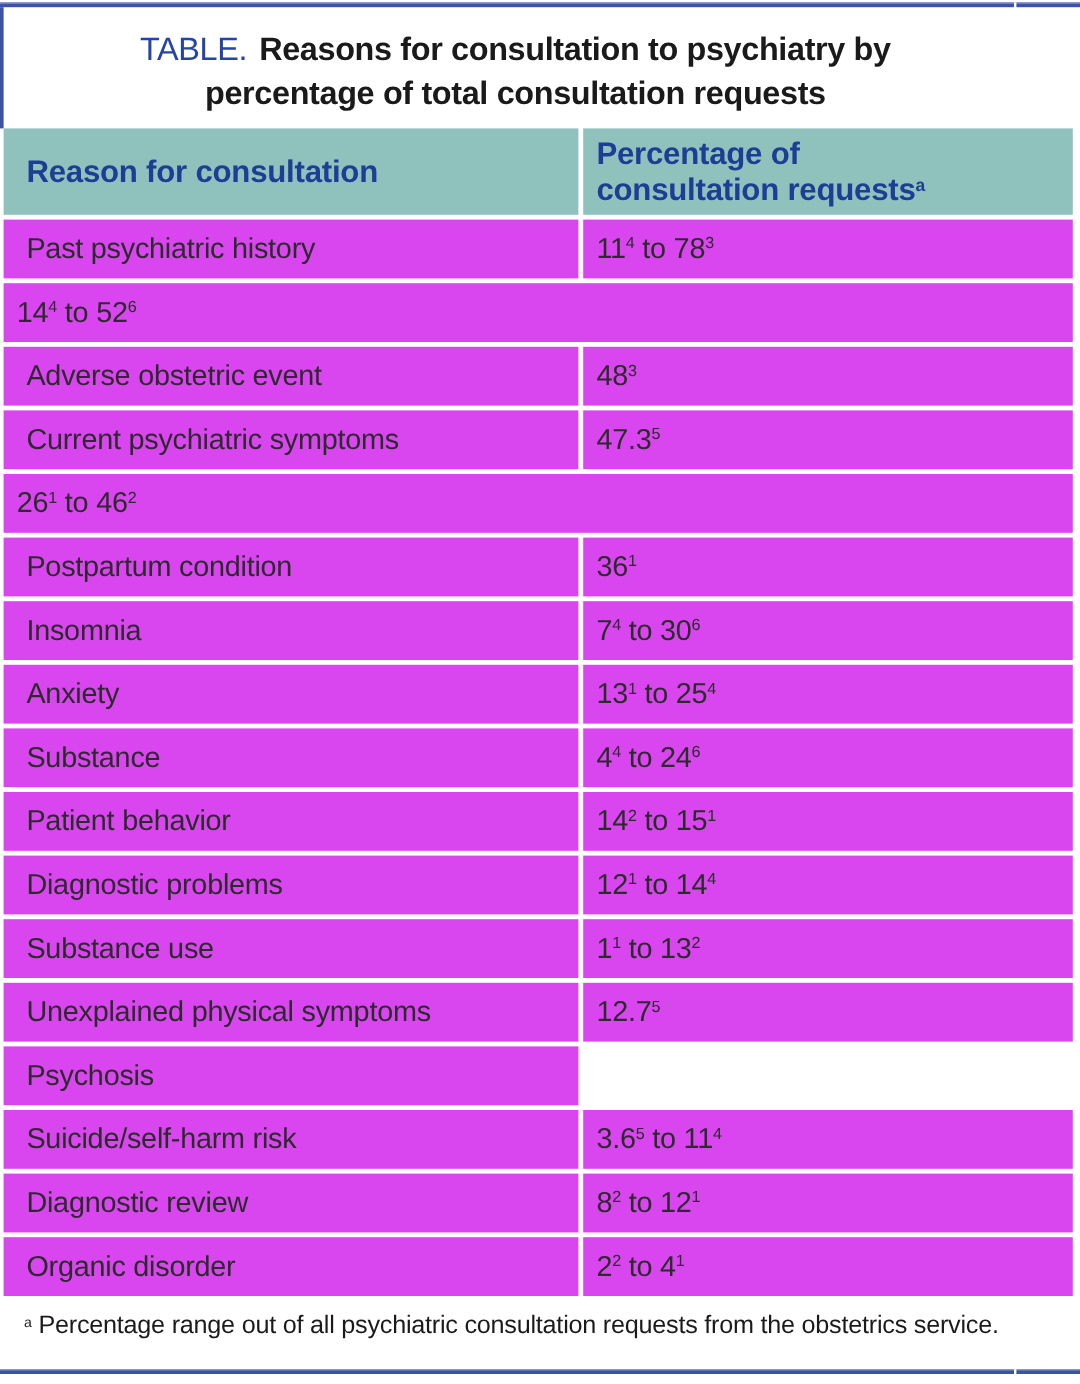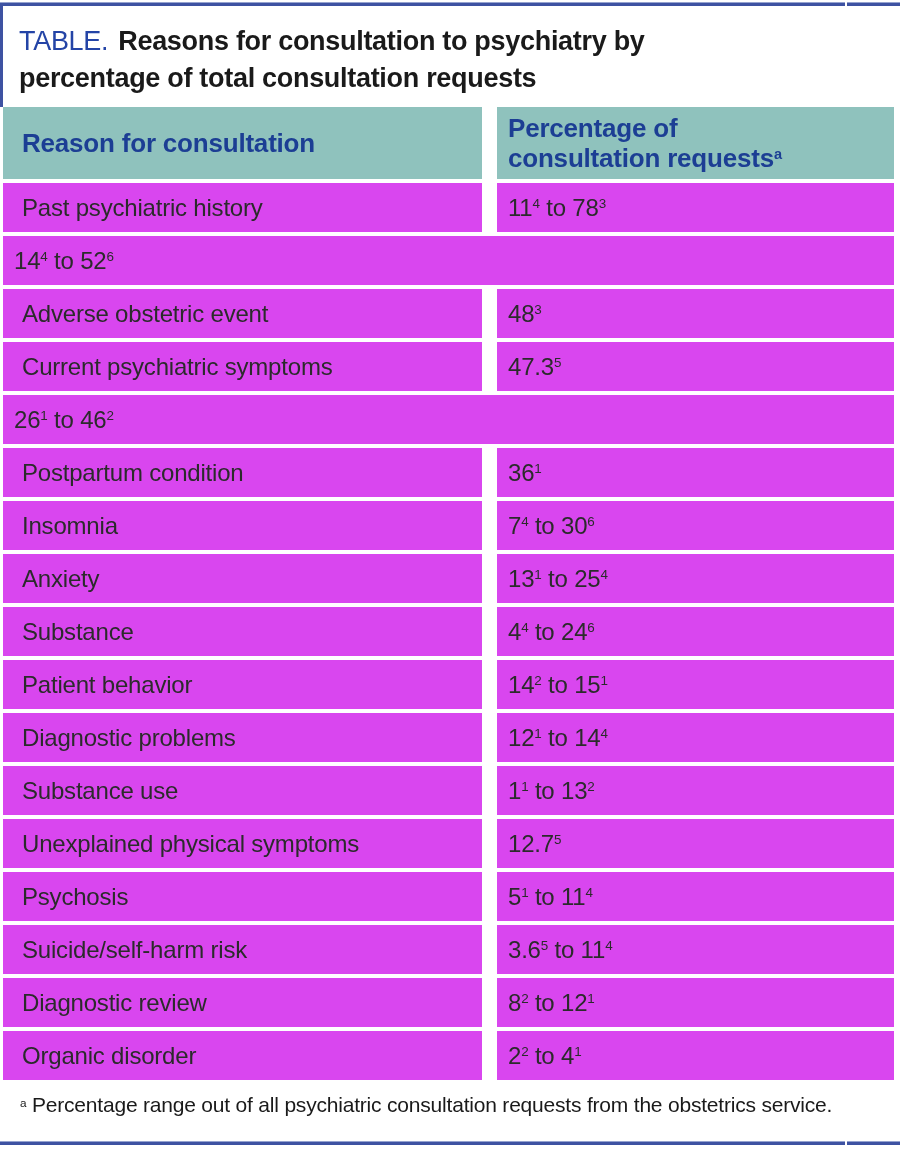--- a/index.html
+++ b/index.html
@@ -18,26 +18,26 @@
     width: 2px; height: 5px; background: #ffffff;
   }
   .top-rule { margin-top: 2px; }
   .title-block {
     border-left: 3px solid #3e52a2;
     min-height: 101px;
     padding: 17px 60px 10px 16px;
   }
   .title {
     font-size: 27px; line-height: 37px; font-weight: bold;
-    color: #1a1a1a; letter-spacing: -0.3px;
+    color: #1a1a1a; letter-spacing: -0.3px; text-align: center;
   }
   .table-label { color: #2444a6; font-weight: 500; padding-right: 10px; }
   .title-line2 { display: block; }
   .table-wrap { margin-left: 3px; width: 891px; }
-  .trow { display: flex; gap: 15px; margin-bottom: 4px; }
+  .trow { display: flex; gap: 4px; margin-bottom: 4px; }
   .trow:last-child { margin-bottom: 0; }
   .cell { display: flex; align-items: center; }
   .c1 { flex: 0 0 479px; padding-left: 19px; }
   .c2 { flex: 1 1 auto; padding-left: 11px; }
   .header-row .cell { background: #8fc2bd; height: 72px; }
   .header-row .cell {
     color: #1c3e94; font-weight: bold; font-size: 26px; line-height: 30px;
     letter-spacing: -0.2px;
   }
   .data-rows .cell {
@@ -151,23 +151,20 @@
         </div>
       </div>
       <div class="trow">
         <div class="cell c1">Unexplained physical symptoms</div>
         <div class="cell c2">
           <span>12.7<sup>5</sup></span>
         </div>
       </div>
       <div class="trow">
         <div class="cell c1">Psychosis</div>
-        <div class="cell c2">
-          <span>5<sup>1</sup> to 11<sup>4</sup></span>
-        </div>
       </div>
       <div class="trow">
         <div class="cell c1">Suicide/self-harm risk</div>
         <div class="cell c2">
           <span>3.6<sup>5</sup> to 11<sup>4</sup></span>
         </div>
       </div>
       <div class="trow">
         <div class="cell c1">Diagnostic review</div>
         <div class="cell c2">

